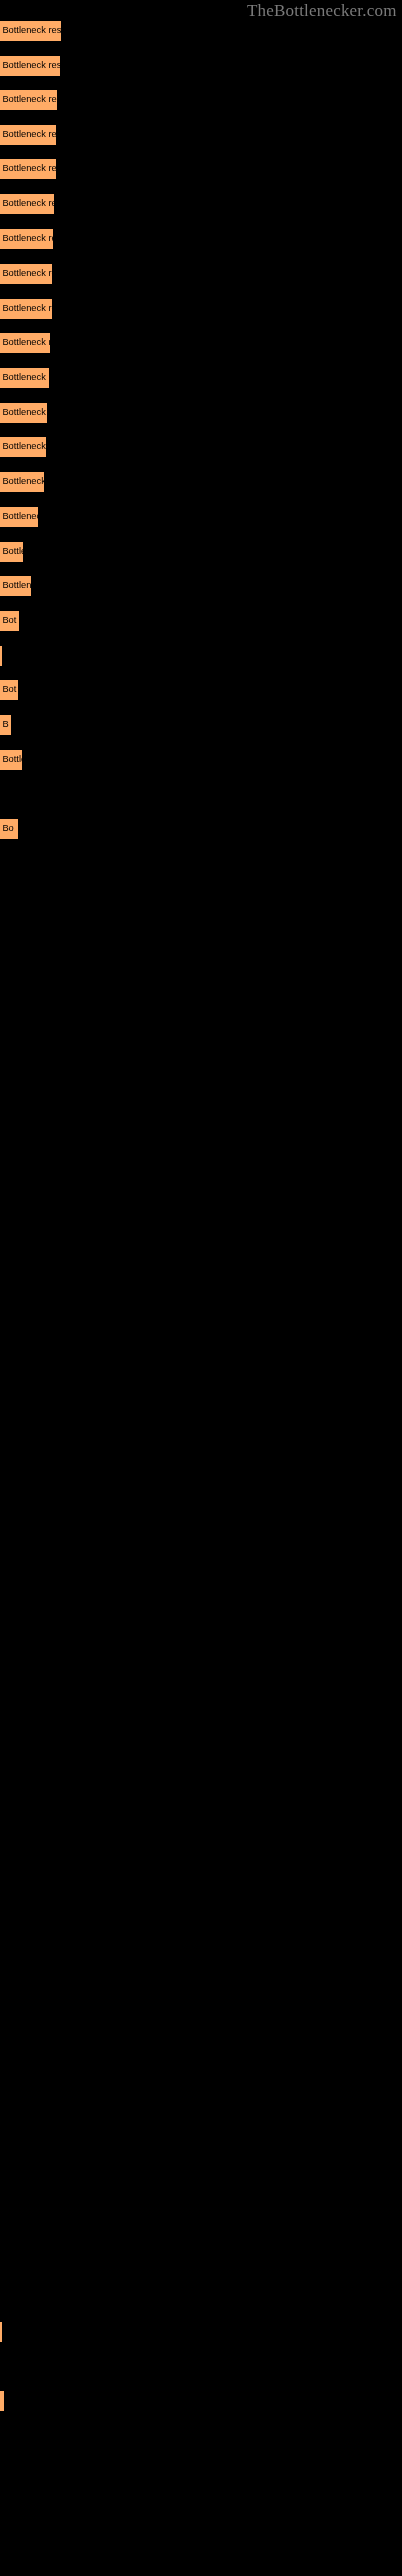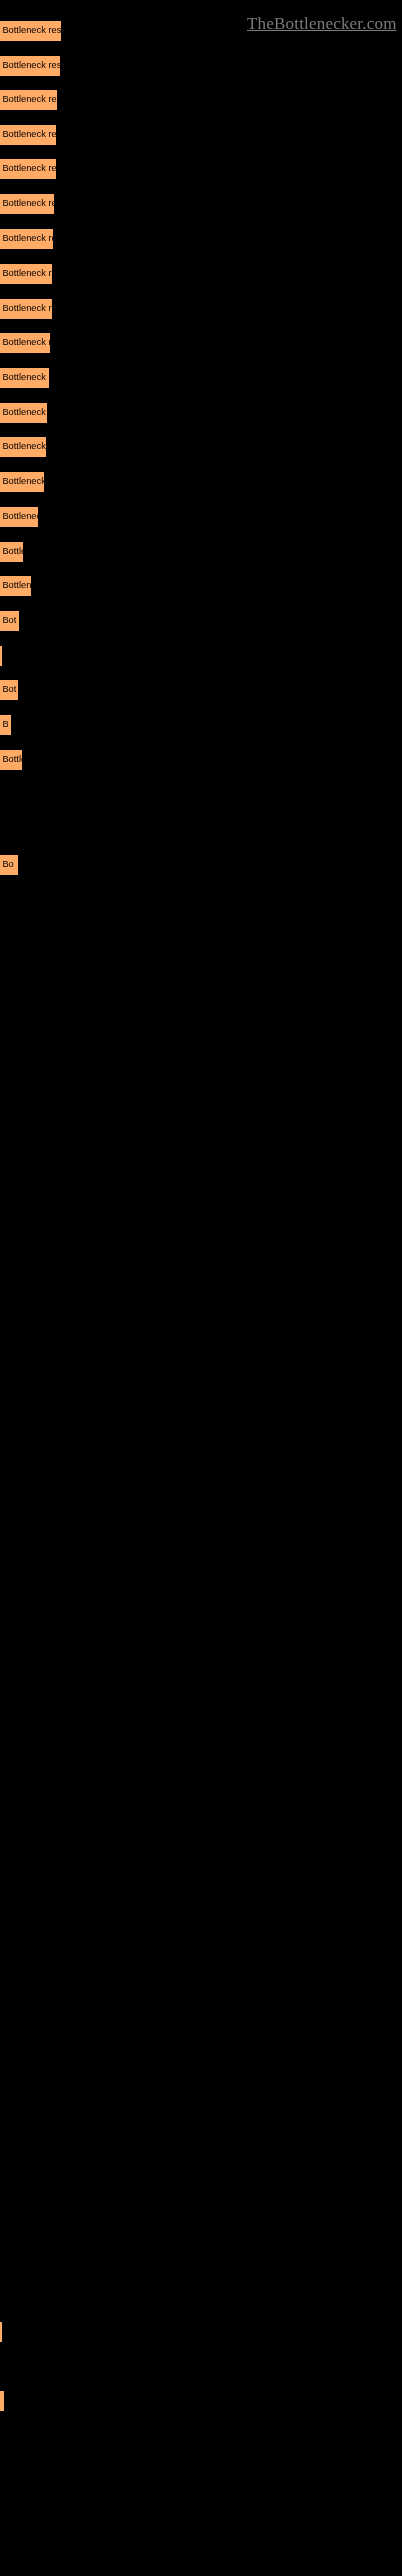--- a/index.html
+++ b/index.html
@@ -14,31 +14,30 @@
     font-family: "Liberation Sans", sans-serif;
   }
   #page {
     position: relative;
     width: 403px;
     height: 2576px;
     background: #000000;
   }
   #site-title {
     position: absolute;
-    top: 14px;
+    top: 1px;
     left: 0;
     width: 403px;
     text-align: right;
     padding-right: 6.4px;
     box-sizing: border-box;
     color: #7a7a7a;
     font-size: 17px;
     font-family: "Liberation Serif", serif;
     letter-spacing: 0.2px;
-    text-decoration: underline;
   }
   .bar {
     position: absolute;
     background: #ffab66;
     color: #000000;
     font-size: 9.3px;
     line-height: 1;
     display: flex;
     align-items: center;
     padding-left: 2.4px;
@@ -73,19 +72,19 @@
       <div class="bar" style="left: 0px; top: 437px; width: 46px; height: 20px; background: rgb(255, 171, 102); color: rgb(0, 0, 0);">Bottleneck resu</div>
       <div class="bar" style="left: 0px; top: 472px; width: 44px; height: 20px; background: rgb(255, 171, 102); color: rgb(0, 0, 0);">Bottleneck res</div>
       <div class="bar" style="left: 0px; top: 507px; width: 38px; height: 20px; background: rgb(255, 171, 102); color: rgb(0, 0, 0);">Bottleneck</div>
       <div class="bar" style="left: 0px; top: 542px; width: 22.5px; height: 20px; background: rgb(255, 171, 102); color: rgb(0, 0, 0);">Bottle</div>
       <div class="bar" style="left: 0px; top: 576px; width: 31px; height: 20px; background: rgb(255, 171, 102); color: rgb(0, 0, 0);">Bottlene</div>
       <div class="bar" style="left: 0px; top: 611px; width: 18.5px; height: 20px; background: rgb(255, 171, 102); color: rgb(0, 0, 0);">Bot</div>
       <div class="bar hairline" style="left: 0px; top: 646px; width: 1.6px; height: 20px; background: rgb(255, 171, 102); color: rgb(0, 0, 0);"></div>
       <div class="bar" style="left: 0px; top: 680px; width: 17.7px; height: 20px; background: rgb(255, 171, 102); color: rgb(0, 0, 0);">Bot</div>
       <div class="bar" style="left: 0px; top: 715px; width: 10.5px; height: 20px; background: rgb(255, 171, 102); color: rgb(0, 0, 0);">B</div>
       <div class="bar" style="left: 0px; top: 750px; width: 22px; height: 20px; background: rgb(255, 171, 102); color: rgb(0, 0, 0);">Bottle</div>
-      <div class="bar" style="left: 0px; top: 855px; width: 17.7px; height: 20px; background: rgb(255, 171, 102); color: rgb(0, 0, 0);">Bo</div>
+      <div class="bar" style="left: 0px; top: 819px; width: 17.7px; height: 20px; background: rgb(255, 171, 102); color: rgb(0, 0, 0);">Bo</div>
       <div class="bar hairline" style="left: 0px; top: 2322px; width: 1.6px; height: 20px; background: rgb(255, 171, 102); color: rgb(0, 0, 0);"></div>
       <div class="bar" style="left: 0px; top: 2391px; width: 4px; height: 20px; background: rgb(255, 171, 102); color: rgb(0, 0, 0);"></div>
     </div>
 
 </div>
 
 
 </body></html>

